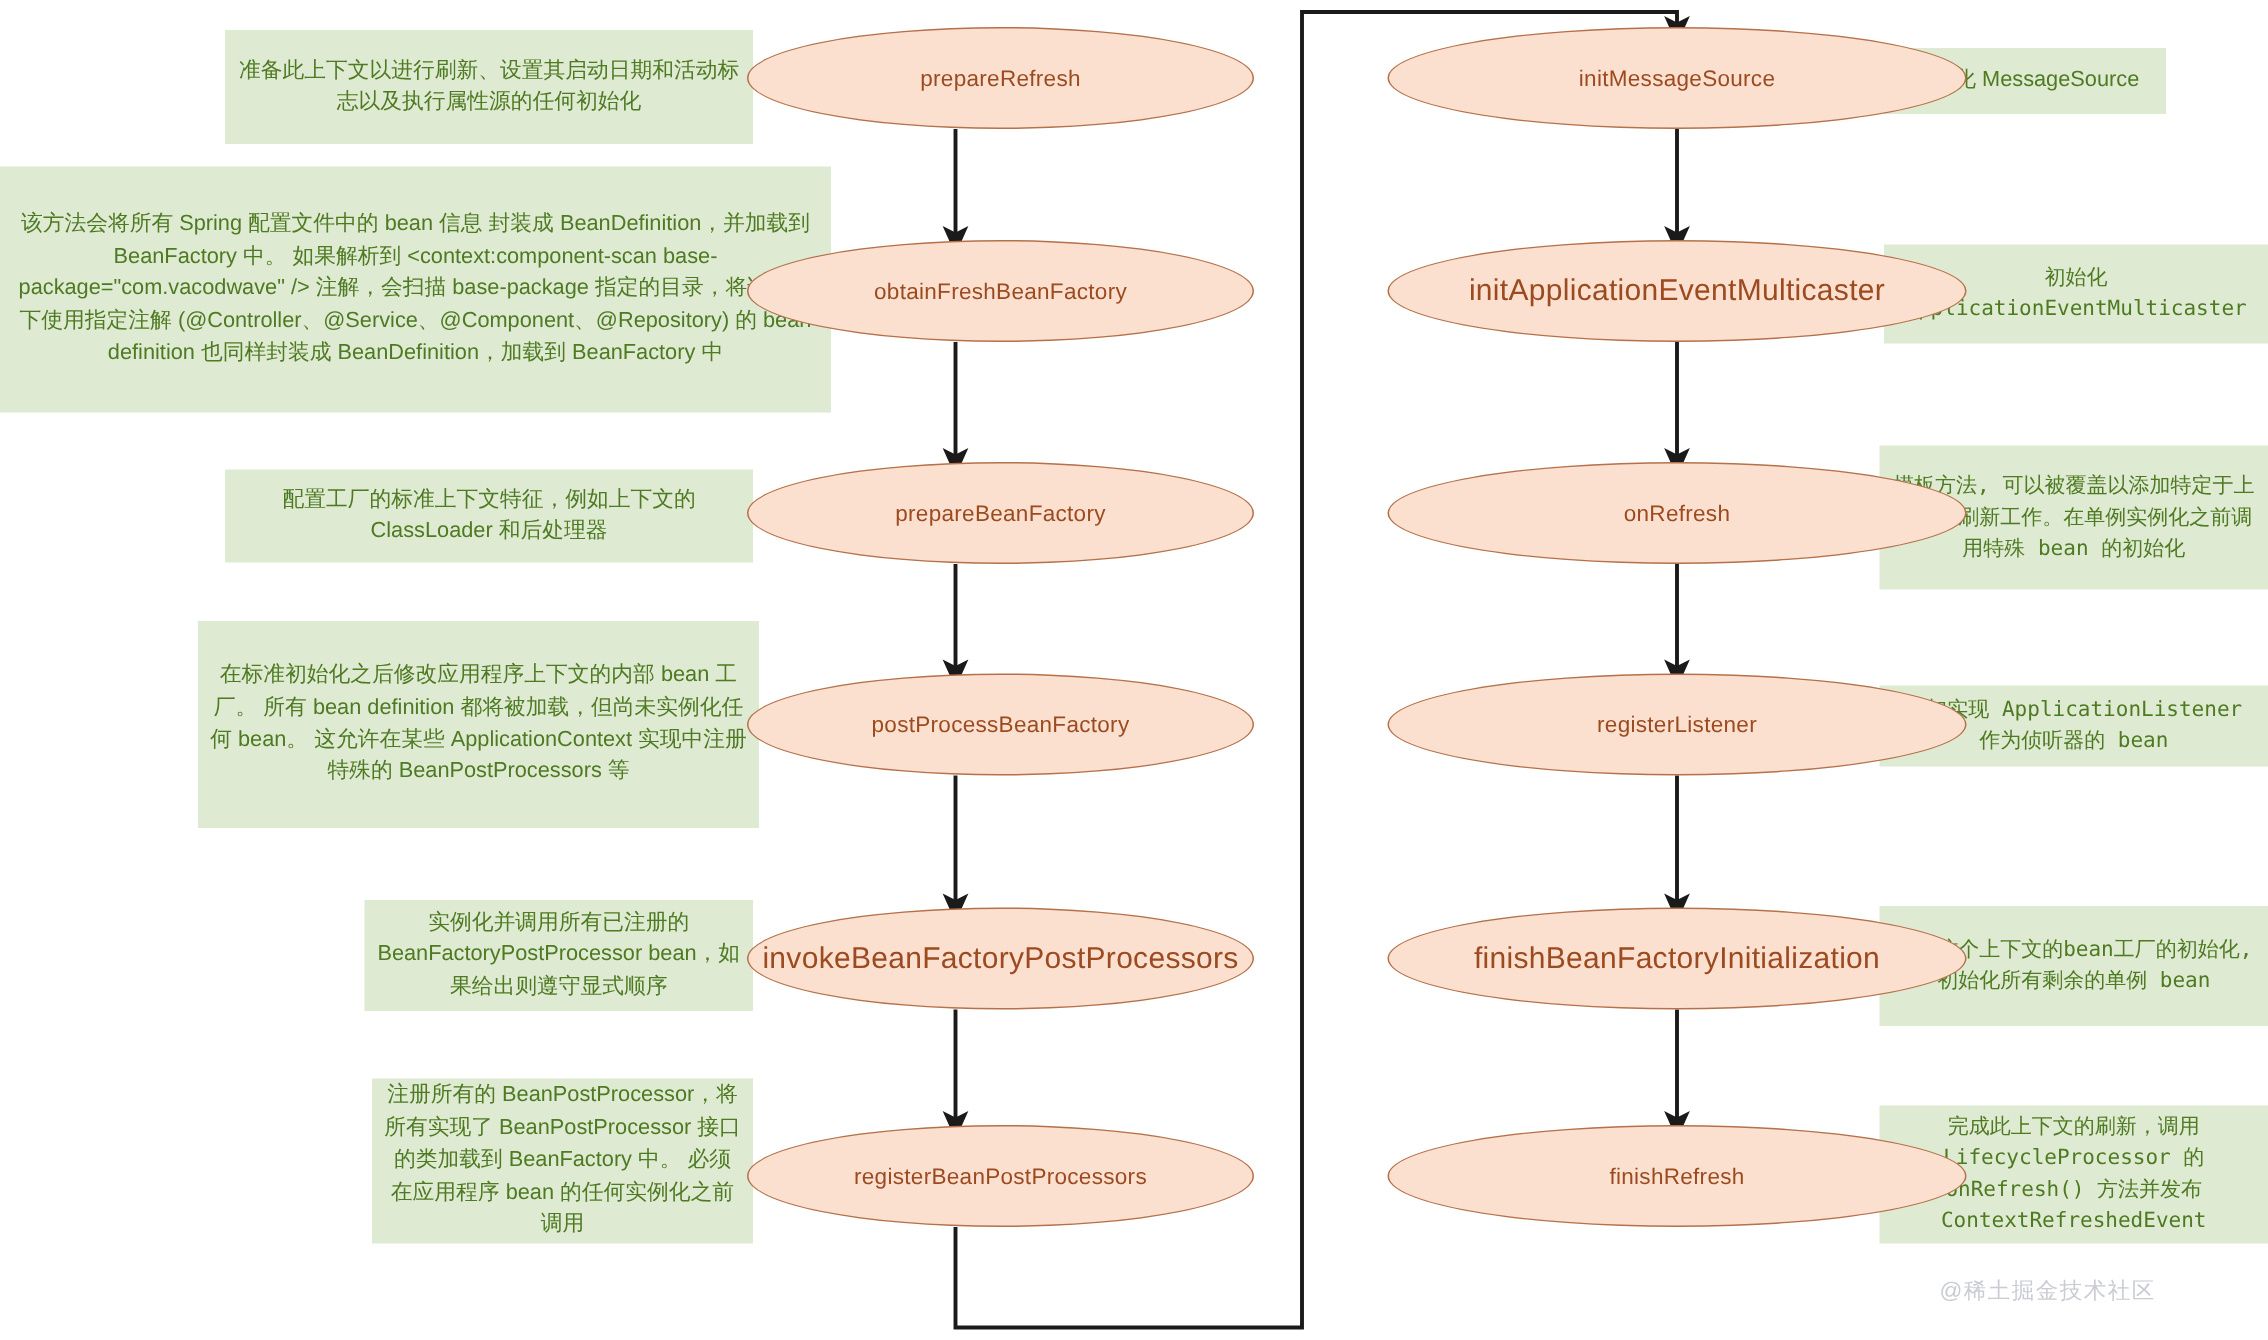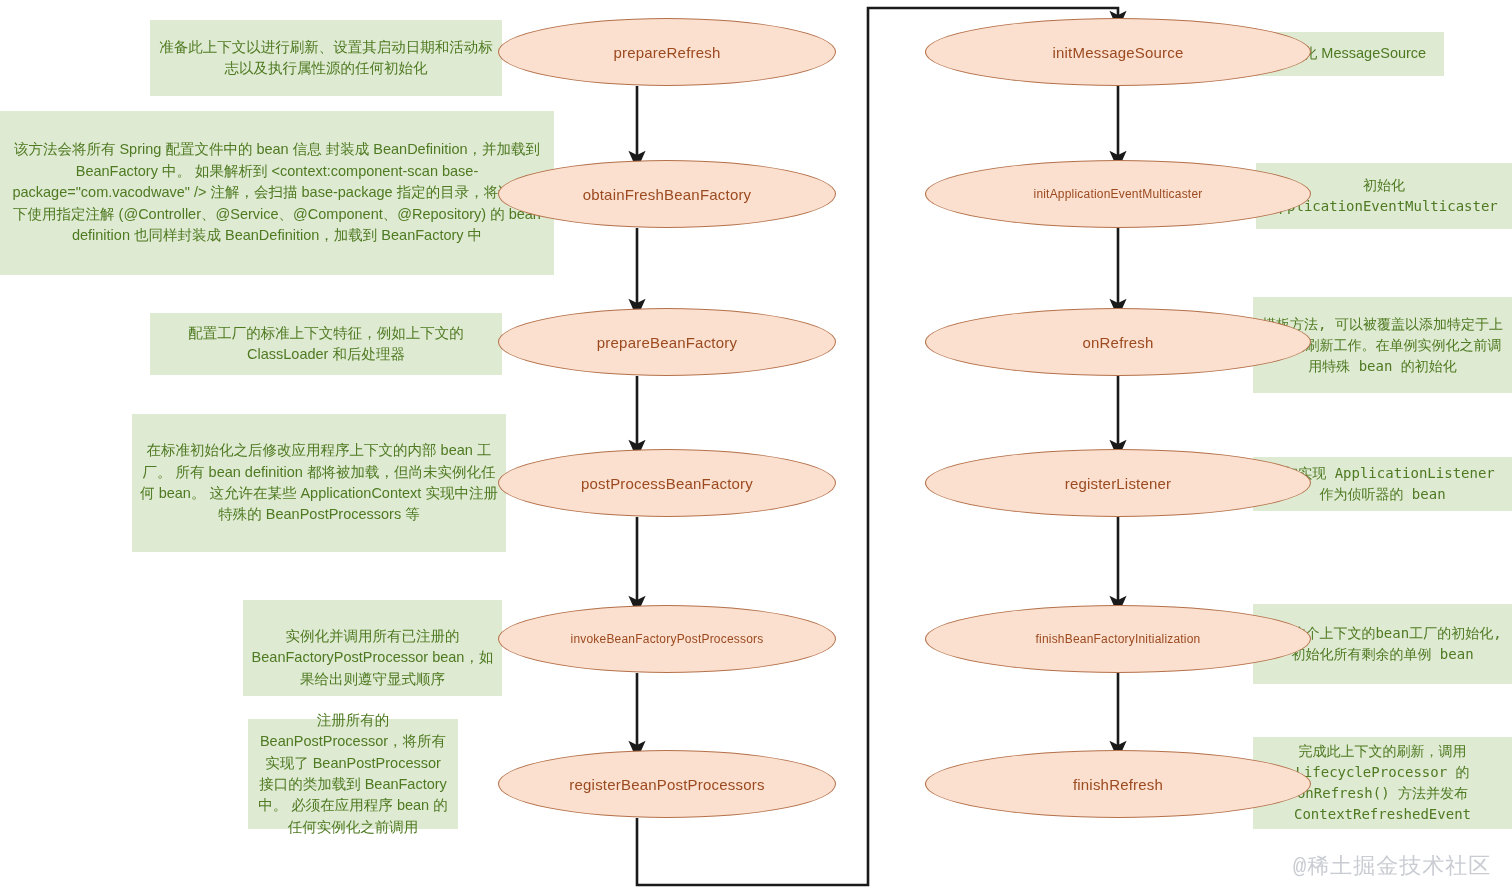--- a/index.html
+++ b/index.html
@@ -36,21 +36,21 @@
     border: 1.6px solid #b5714a;
     border-radius: 50%;
     color: #9c4a1f;
     font-family: Liberation Sans, sans-serif;
     font-size: 15px;
     letter-spacing: 0.2px;
     white-space: nowrap;
     z-index: 3;
   }
   .node.tight {
-    font-size: 12px;
+    font-size: 20px;
   }
   .note {
     position: absolute;
     box-sizing: border-box;
     background: #dfead2;
     color: #4e7a22;
     display: flex;
     align-items: center;
     justify-content: center;
     text-align: center;
@@ -66,22 +66,22 @@
     font-size: 14.5px;
   }
   .note.mono .txt {
     font-family: "DejaVu Sans Mono", "Liberation Mono", monospace;
     font-size: 14px;
     line-height: 1.5;
   }
   .watermark {
     position: absolute;
     color: #c9ccd2;
-    font-size: 22px;
-    font-family: Liberation Mono, monospace;
+    font-size: 15px;
+    font-family: Liberation Sans, sans-serif;
     letter-spacing: 1px;
     z-index: 4;
     white-space: nowrap;
   }
 </style>
 </head>
 <body>
 
 <div id="canvas">
 
@@ -115,25 +115,25 @@
   </div>
 
   <div class="note sans" style="left:150px; top:313px; width:352px; height:62px;">
     <div class="txt">配置工厂的标准上下文特征，例如上下文的 ClassLoader 和后处理器</div>
   </div>
 
   <div class="note sans" style="left:132px; top:414px; width:374px; height:138px;text-align:center;">
     <div class="txt">在标准初始化之后修改应用程序上下文的内部 bean 工厂。 所有 bean definition 都将被加载，但尚未实例化任何 bean。 这允许在某些 ApplicationContext 实现中注册特殊的 BeanPostProcessors 等</div>
   </div>
 
-  <div class="note sans" style="left:243px; top:600px; width:259px; height:96px;align-items:flex-end;">
+  <div class="note sans" style="left:243px; top:600px; width:259px; height:74px;">
     <div class="txt">实例化并调用所有已注册的 BeanFactoryPostProcessor bean，如果给出则遵守显式顺序</div>
   </div>
 
-  <div class="note sans" style="left:248px; top:719px; width:210px; height:110px;">
+  <div class="note sans" style="left:248px; top:719px; width:254px; height:110px;">
     <div class="txt">注册所有的 BeanPostProcessor，将所有实现了 BeanPostProcessor 接口的类加载到 BeanFactory 中。 必须在应用程序 bean 的任何实例化之前调用</div>
   </div>
 
   <div class="note sans" style="left:1256px; top:32px; width:188px; height:44px;">
     <div class="txt">初始化 MessageSource</div>
   </div>
 
   <div class="note mono" style="left:1256px; top:163px; width:256px; height:66px;">
     <div class="txt">初始化 ApplicationEventMulticaster</div>
   </div>

